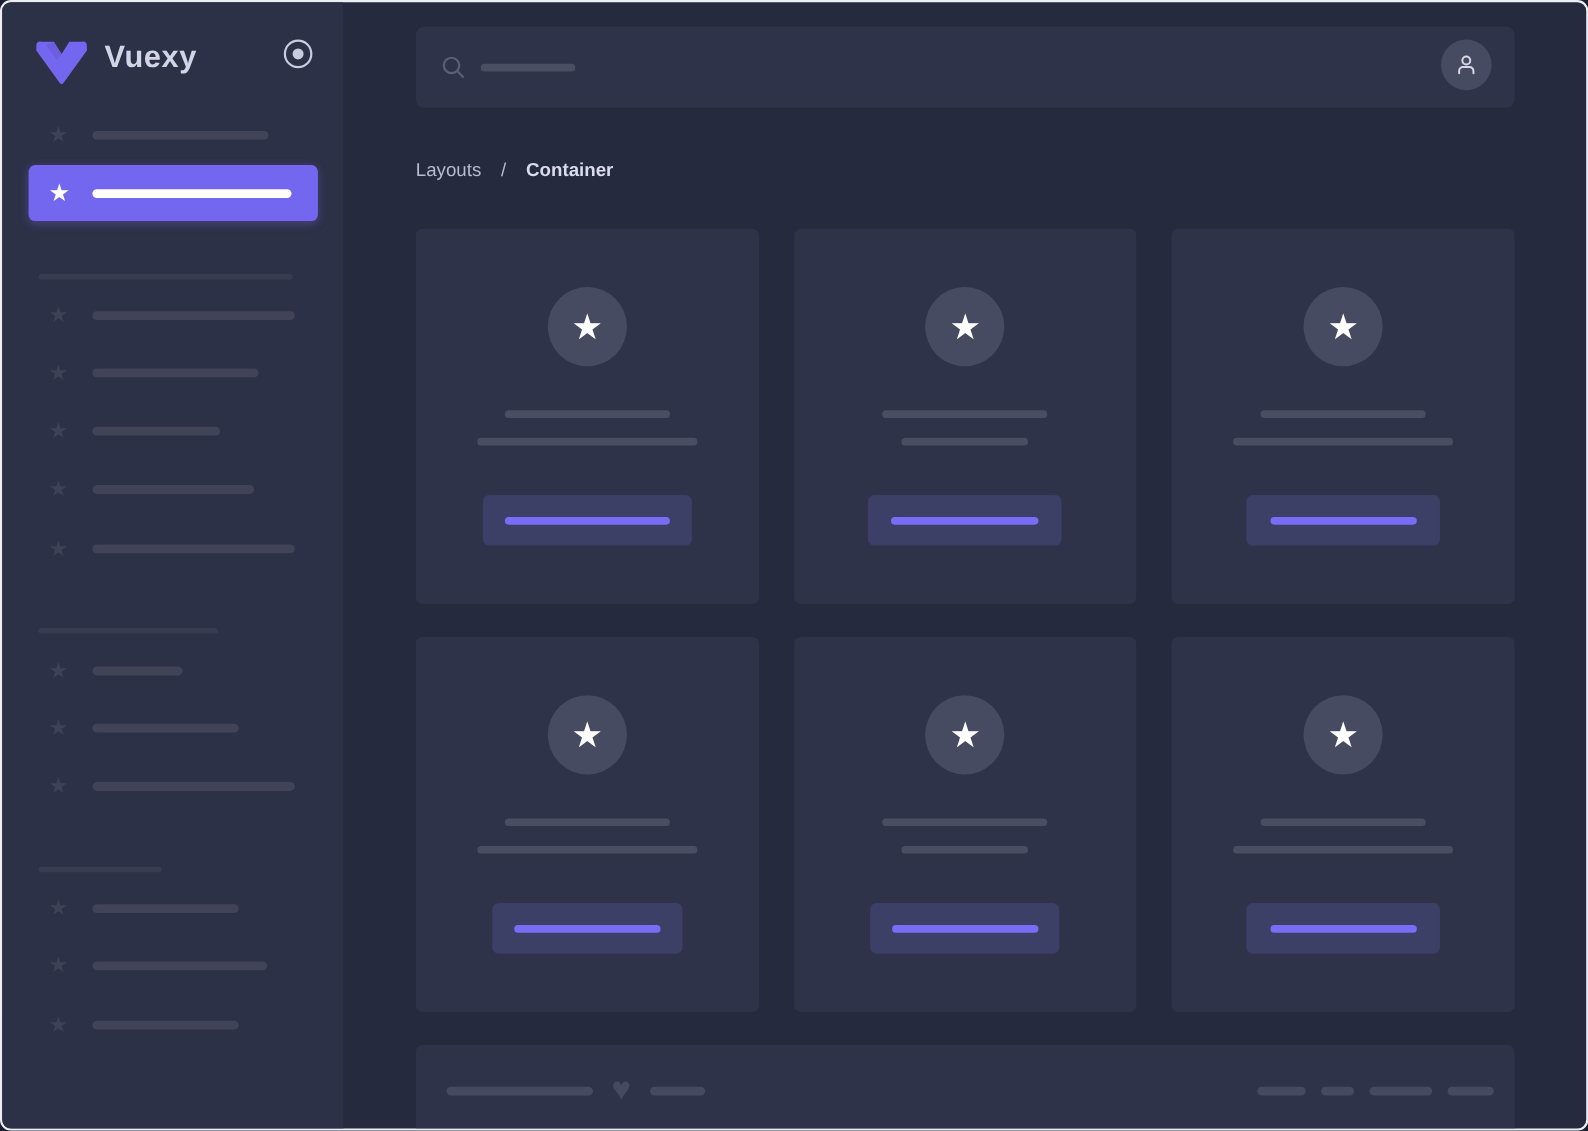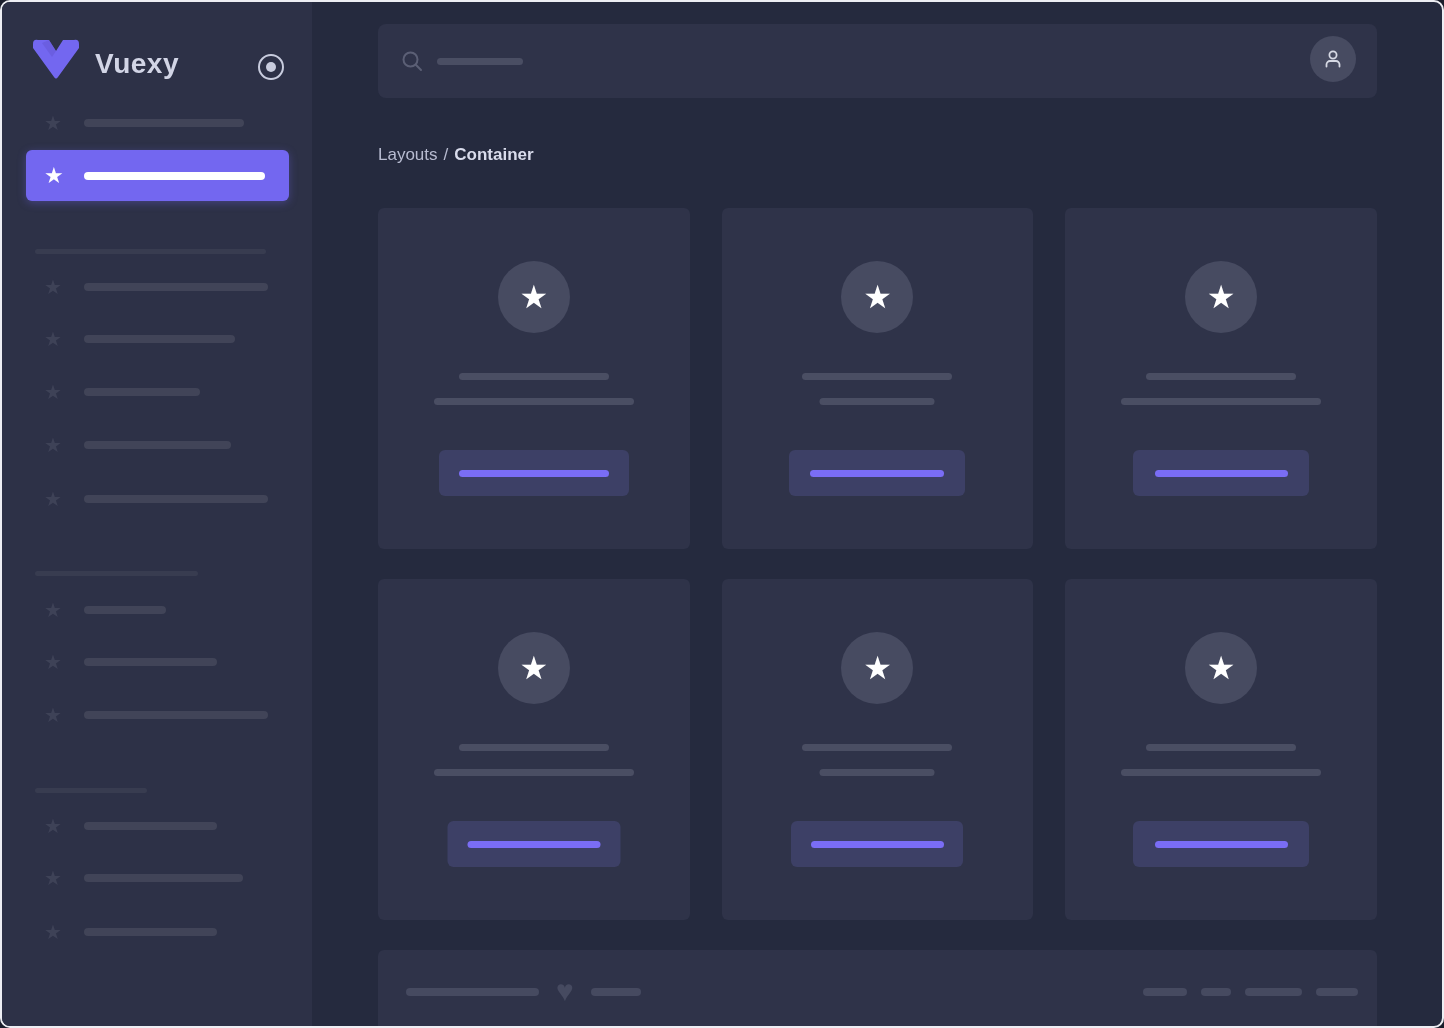--- a/index.html
+++ b/index.html
@@ -9,21 +9,21 @@
     --sidebar-star:#3e4257; --avatar-bg:#474b61; --text-light:#d2d5e6;
   }
   *{margin:0;padding:0;box-sizing:border-box;}
   html,body{width:1444px;height:1028px;background:#1b1e2c;}
   body{font-family:"Liberation Sans",sans-serif;}
   .frame{position:relative;width:1444px;height:1028px;border:2px solid #edeef3;
     border-radius:10px;background:var(--page-bg);overflow:hidden;display:flex;}
 
   
   .sidebar{position:relative;width:310px;height:100%;background:var(--sidebar-bg);flex:0 0 310px;}
-  .brand-row{display:flex;align-items:flex-end;padding:34px 28px 0 28px;height:78px;}
+  .brand-row{display:flex;align-items:flex-start;padding:34px 28px 0 28px;height:78px;}
   .logo-mark{width:52px;height:42px;flex:0 0 52px;}
   .brand-name{font-size:28px;font-weight:bold;color:var(--text-light);margin-left:13px;letter-spacing:.5px;}
   .pin-toggle{margin-left:auto;width:26px;height:26px;border:2px solid #c8ccde;border-radius:50%;
     display:flex;align-items:center;justify-content:center;cursor:pointer;}
   .pin-dot{width:10px;height:10px;border-radius:50%;background:#c8ccde;}
 
   .menu{padding-top:33px;} 
   .menu-item{display:flex;align-items:center;height:20px;padding-left:42px;}
   .menu-item .star{width:22px;font-size:20px;line-height:20px;color:var(--sidebar-star);}
   .menu-item .line{height:8px;border-radius:4px;background:var(--sidebar-skeleton);margin-left:18px;}
@@ -35,21 +35,21 @@
   .menu-label{height:5px;border-radius:2.5px;background:var(--sidebar-label);margin-left:33px;}
 
   
   .main{position:relative;flex:1;height:100%;overflow:hidden;}
   .searchbar{position:relative;display:flex;align-items:center;margin:22px 0 0 66px;width:999px;height:74px;
     background:var(--card-bg);border-radius:8px;padding-left:23px;cursor:text;}
   .search-line{width:86px;height:7px;border-radius:3.5px;background:var(--skeleton);margin-left:14px;}
   .avatar{position:absolute;right:21px;top:12px;width:46px;height:46px;border-radius:50%;
     background:var(--avatar-bg);display:flex;align-items:center;justify-content:center;cursor:pointer;}
 
-  .breadcrumb{margin:47px 0 0 66px;font-size:17px;color:#b7bbd0;height:20px;display:flex;gap:6px;align-items:center;}
+  .breadcrumb{margin:47px 0 0 66px;font-size:17px;color:#b7bbd0;height:20px;display:flex;gap:18px;align-items:center;}
   .breadcrumb .crumb-page{color:#d9dcec;font-weight:bold;}
   .breadcrumb .crumb-section{cursor:pointer;}
 
   .grid{margin:43px 0 0 66px;width:999px;display:grid;grid-template-columns:repeat(3,1fr);
     column-gap:32px;row-gap:30px;}
   .card{position:relative;height:341px;background:var(--card-bg);border-radius:6px;}
   .card-avatar{position:absolute;top:53px;left:50%;transform:translateX(-50%);width:72px;height:72px;
     border-radius:50%;background:var(--avatar-bg);display:flex;align-items:center;justify-content:center;}
   .card-avatar .star{color:#ffffff;font-size:32px;line-height:32px;}
   .card-line1,.card-line2{position:absolute;left:50%;transform:translateX(-50%);height:7px;

